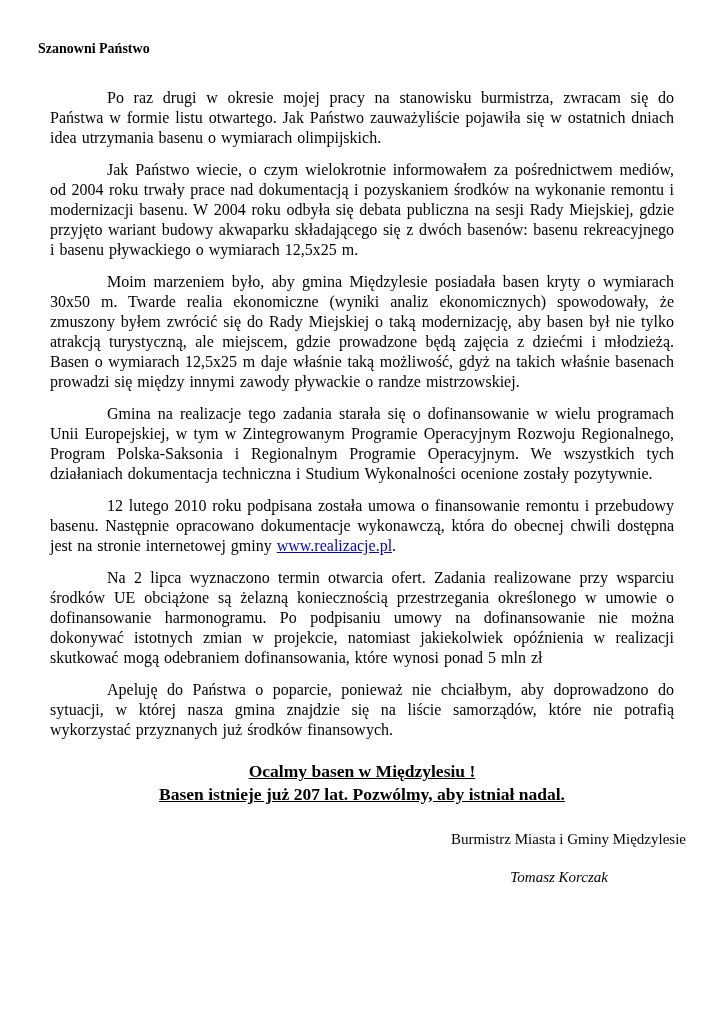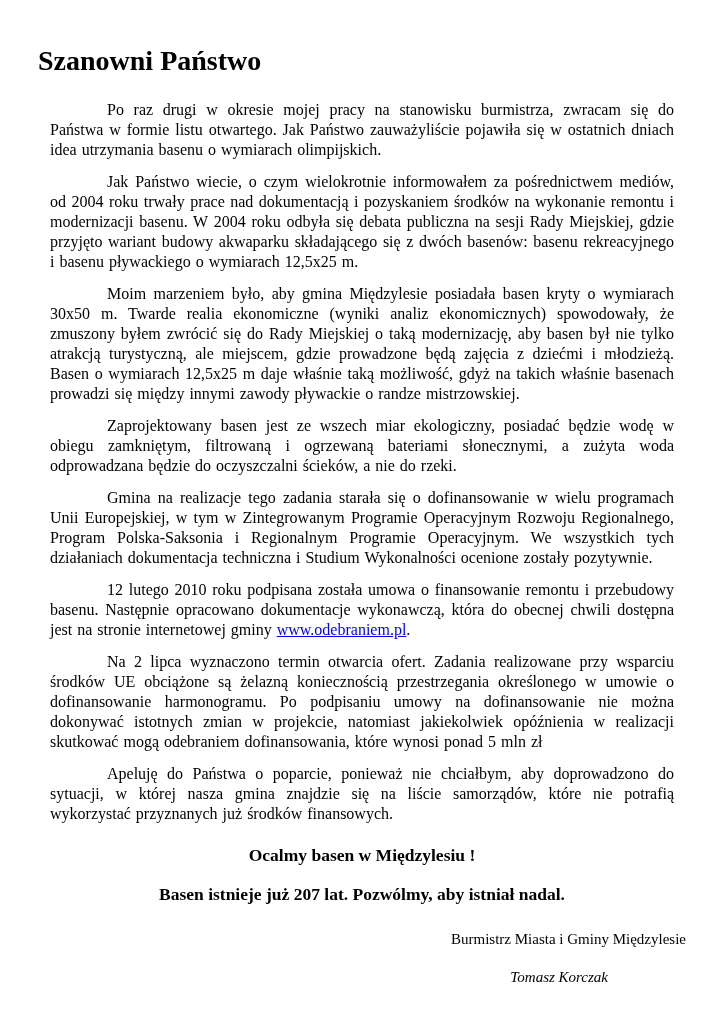--- a/index.html
+++ b/index.html
@@ -14,23 +14,23 @@
     height: 1024px;
     margin: 0;
     padding: 32px 38px 0 38px;
     background: #ffffff;
     color: #000000;
     font-family: "Liberation Serif", "DejaVu Serif", serif;
     font-size: 16px;
     overflow: hidden;
   }
   .title {
-    font-size: 28px;
+    font-size: 14px;
     font-weight: bold;
-    margin: 16px 0 26px 0;
+    margin: 4px 0 26px 0;
     line-height: 26px;
   }
   .para {
     margin: 12px;
     text-align: justify;
     text-indent: 57px;
     line-height: 20px;
     word-spacing: 1px;
   }
   .doc-link {
@@ -38,21 +38,21 @@
     text-decoration: underline;
     cursor: pointer;
   }
   .slogans {
     margin-top: 20px;
     text-align: center;
     font-weight: bold;
     font-size: 17.5px;
     line-height: 23px;
   }
-  .slogans p { margin: 16px; }
+  .slogans p { margin: 0; text-decoration: underline; }
   .sig-title {
     margin: 24px 0 12px 0;
     text-align: right;
     font-size: 15px;
     line-height: 18px;
   }
   .sig-name {
     margin: 20px 78px 12px 0;
     text-align: right;
     font-style: italic;
@@ -63,24 +63,23 @@
 </head>
 <body>
 
 <div class="page">
 
   <h1 class="title">Szanowni Państwo</h1>
 
   <p class="para">Po raz drugi w okresie mojej pracy na stanowisku burmistrza, zwracam się do Państwa w formie listu otwartego. Jak Państwo zauważyliście pojawiła się w ostatnich dniach idea utrzymania basenu o wymiarach olimpijskich.</p>
   <p class="para">Jak Państwo wiecie, o czym wielokrotnie informowałem za pośrednictwem mediów, od 2004 roku trwały prace nad dokumentacją i pozyskaniem środków na wykonanie remontu i modernizacji basenu. W 2004 roku odbyła się debata publiczna na sesji Rady Miejskiej, gdzie przyjęto wariant budowy akwaparku składającego się z dwóch basenów: basenu rekreacyjnego i basenu pływackiego o wymiarach 12,5x25 m.</p>
   <p class="para">Moim marzeniem było, aby gmina Międzylesie posiadała basen kryty o wymiarach 30x50 m. Twarde realia ekonomiczne (wyniki analiz ekonomicznych) spowodowały, że zmuszony byłem zwrócić się do Rady Miejskiej o taką modernizację, aby basen był nie tylko atrakcją turystyczną, ale miejscem, gdzie prowadzone będą zajęcia z dziećmi i młodzieżą. Basen o wymiarach 12,5x25 m daje właśnie taką możliwość, gdyż na takich właśnie basenach prowadzi się między innymi zawody pływackie o randze mistrzowskiej.</p>
-  <p class="para">Zaprojektowany basen jest ze wszech miar ekologiczny, posiadać będzie wodę w obiegu zamkniętym, filtrowaną i ogrzewaną bateriami słonecznymi, a zużyta woda odprowadzana będzie do oczyszczalni ścieków, a nie do rzeki.</p>
   <p class="para">Gmina na realizacje tego zadania starała się o dofinansowanie w wielu programach Unii Europejskiej, w tym w Zintegrowanym Programie Operacyjnym Rozwoju Regionalnego, Program Polska-Saksonia i Regionalnym Programie Operacyjnym. We wszystkich tych działaniach dokumentacja techniczna i Studium Wykonalności ocenione zostały pozytywnie.</p>
 
-  <p class="para"><span>12 lutego 2010 roku podpisana została umowa o finansowanie remontu i przebudowy basenu. Następnie opracowano dokumentacje wykonawczą, która do obecnej chwili dostępna jest na stronie internetowej gminy </span><a href="#" class="doc-link">www.odebraniem.pl</a><span>.</span></p>
+  <p class="para"><span>12 lutego 2010 roku podpisana została umowa o finansowanie remontu i przebudowy basenu. Następnie opracowano dokumentacje wykonawczą, która do obecnej chwili dostępna jest na stronie internetowej gminy </span><a href="#" class="doc-link">www.realizacje.pl</a><span>.</span></p>
 
   <p class="para">Na 2 lipca wyznaczono termin otwarcia ofert. Zadania realizowane przy wsparciu środków UE obciążone są żelazną koniecznością przestrzegania określonego w umowie o dofinansowanie harmonogramu. Po podpisaniu umowy na dofinansowanie nie można dokonywać istotnych zmian w projekcie, natomiast jakiekolwiek opóźnienia w realizacji skutkować mogą odebraniem dofinansowania, które wynosi ponad 5 mln zł</p>
   <p class="para">Apeluję do Państwa o poparcie, ponieważ nie chciałbym, aby doprowadzono do sytuacji, w której nasza gmina znajdzie się na liście samorządów, które nie potrafią wykorzystać przyznanych już środków finansowych.</p>
 
   <div class="slogans">
     <p>Ocalmy basen w Międzylesiu !</p>
     <p>Basen istnieje już 207 lat. Pozwólmy, aby istniał nadal.</p>
   </div>
 
   <p class="sig-title">Burmistrz Miasta i Gminy Międzylesie</p>

